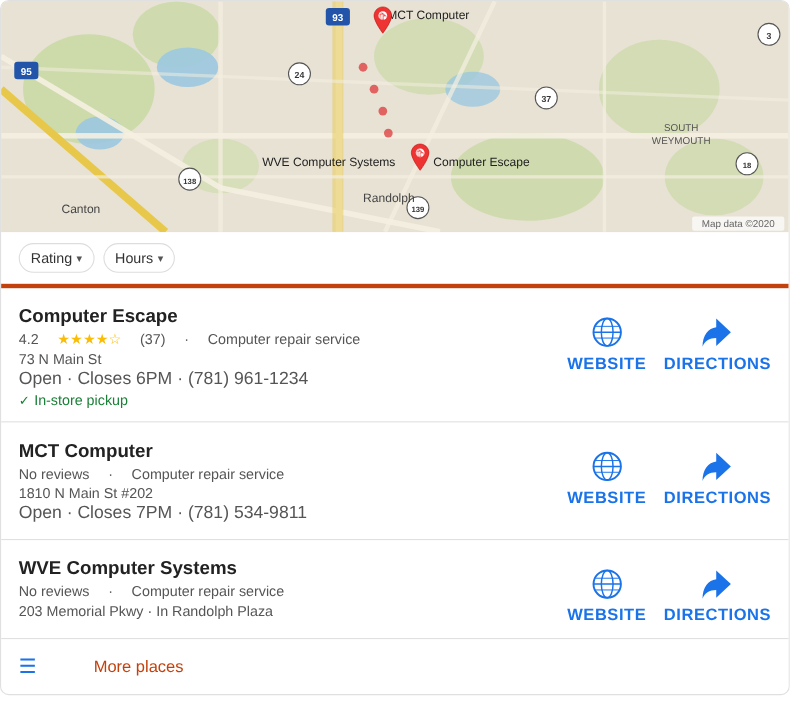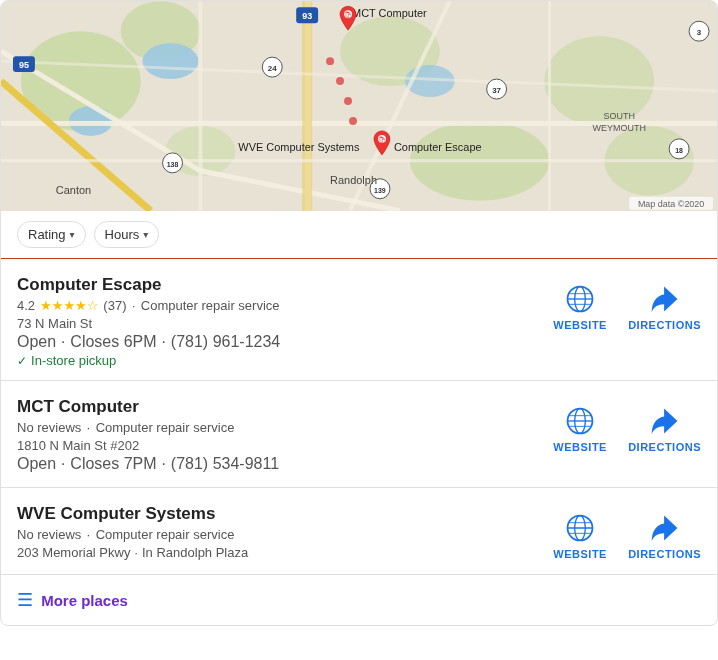--- a/index.html
+++ b/index.html
@@ -25,21 +25,21 @@
       background-color: #e8e0d0;
       position: relative;
       overflow: hidden;
     }
 
     
     .filters-bar {
       display: flex;
       align-items: center;
       padding: 10px 16px;
-      border-bottom: 1px solid #c2410c;
+      border-bottom: 4px solid #c2410c;
       gap: 8px;
     }
 
     .filter-btn {
       display: flex;
       align-items: center;
       gap: 4px;
       padding: 5px 10px;
       border: 1px solid #ddd;
       border-radius: 16px;
@@ -69,21 +69,21 @@
     .listing-name {
       font-size: 17px;
       font-weight: 600;
       color: #222;
       margin-bottom: 3px;
     }
 
     .listing-rating-row {
       display: flex;
       align-items: flex-start;
-      gap: 5px;
+      gap: 17px;
       font-size: 13px;
       color: #555;
       margin-bottom: 3px;
     }
 
     .stars {
       color: #fbbc04;
       font-size: 13px;
     }
 
@@ -124,21 +124,21 @@
     .action-btn {
       display: flex;
       flex-direction: column;
       align-items: center;
       gap: 4px;
       cursor: pointer;
       min-width: 64px;
     }
 
     .action-label {
-      font-size: 11px;
+      font-size: 15px;
       font-weight: 600;
       color: #1a73e8;
       letter-spacing: 0.5px;
     }
 
     
     .globe-icon {
       width: 32px;
       height: 32px;
     }
@@ -153,22 +153,23 @@
     .more-places {
       display: flex;
       align-items: center;
       gap: 8px;
       padding: 14px 16px;
       cursor: pointer;
     }
 
     .more-places-label {
       font-size: 15px;
-      color: #6d28d9;
-      font-weight: 700;
+      color: #c2410c;
+      font-weight: 400;
+      margin-left: 44px;
     }
 
     .list-icon {
       color: #1a73e8;
       font-size: 18px;
     }
 
     
     .map-svg {
       position: absolute;

